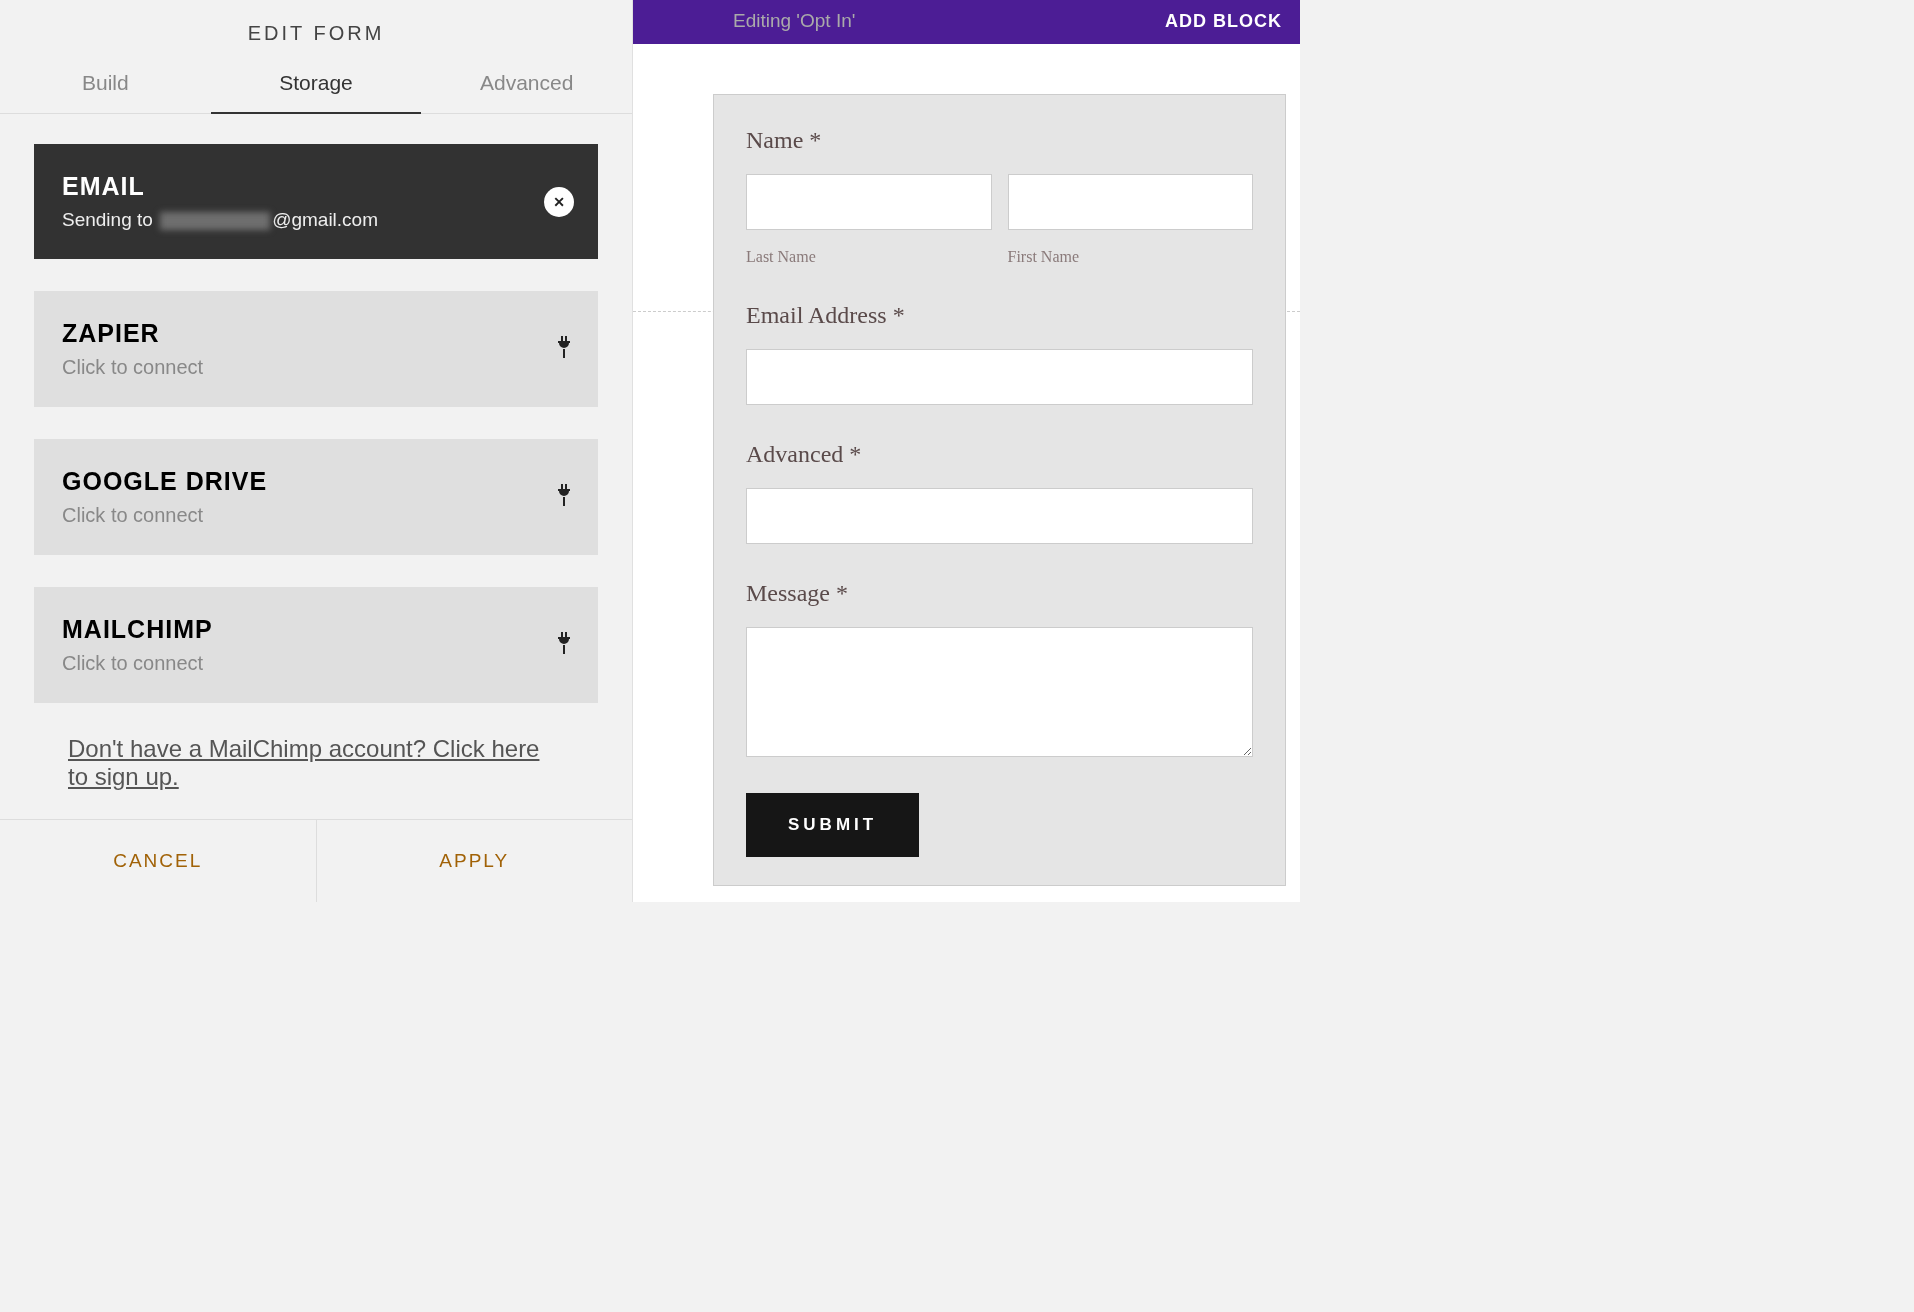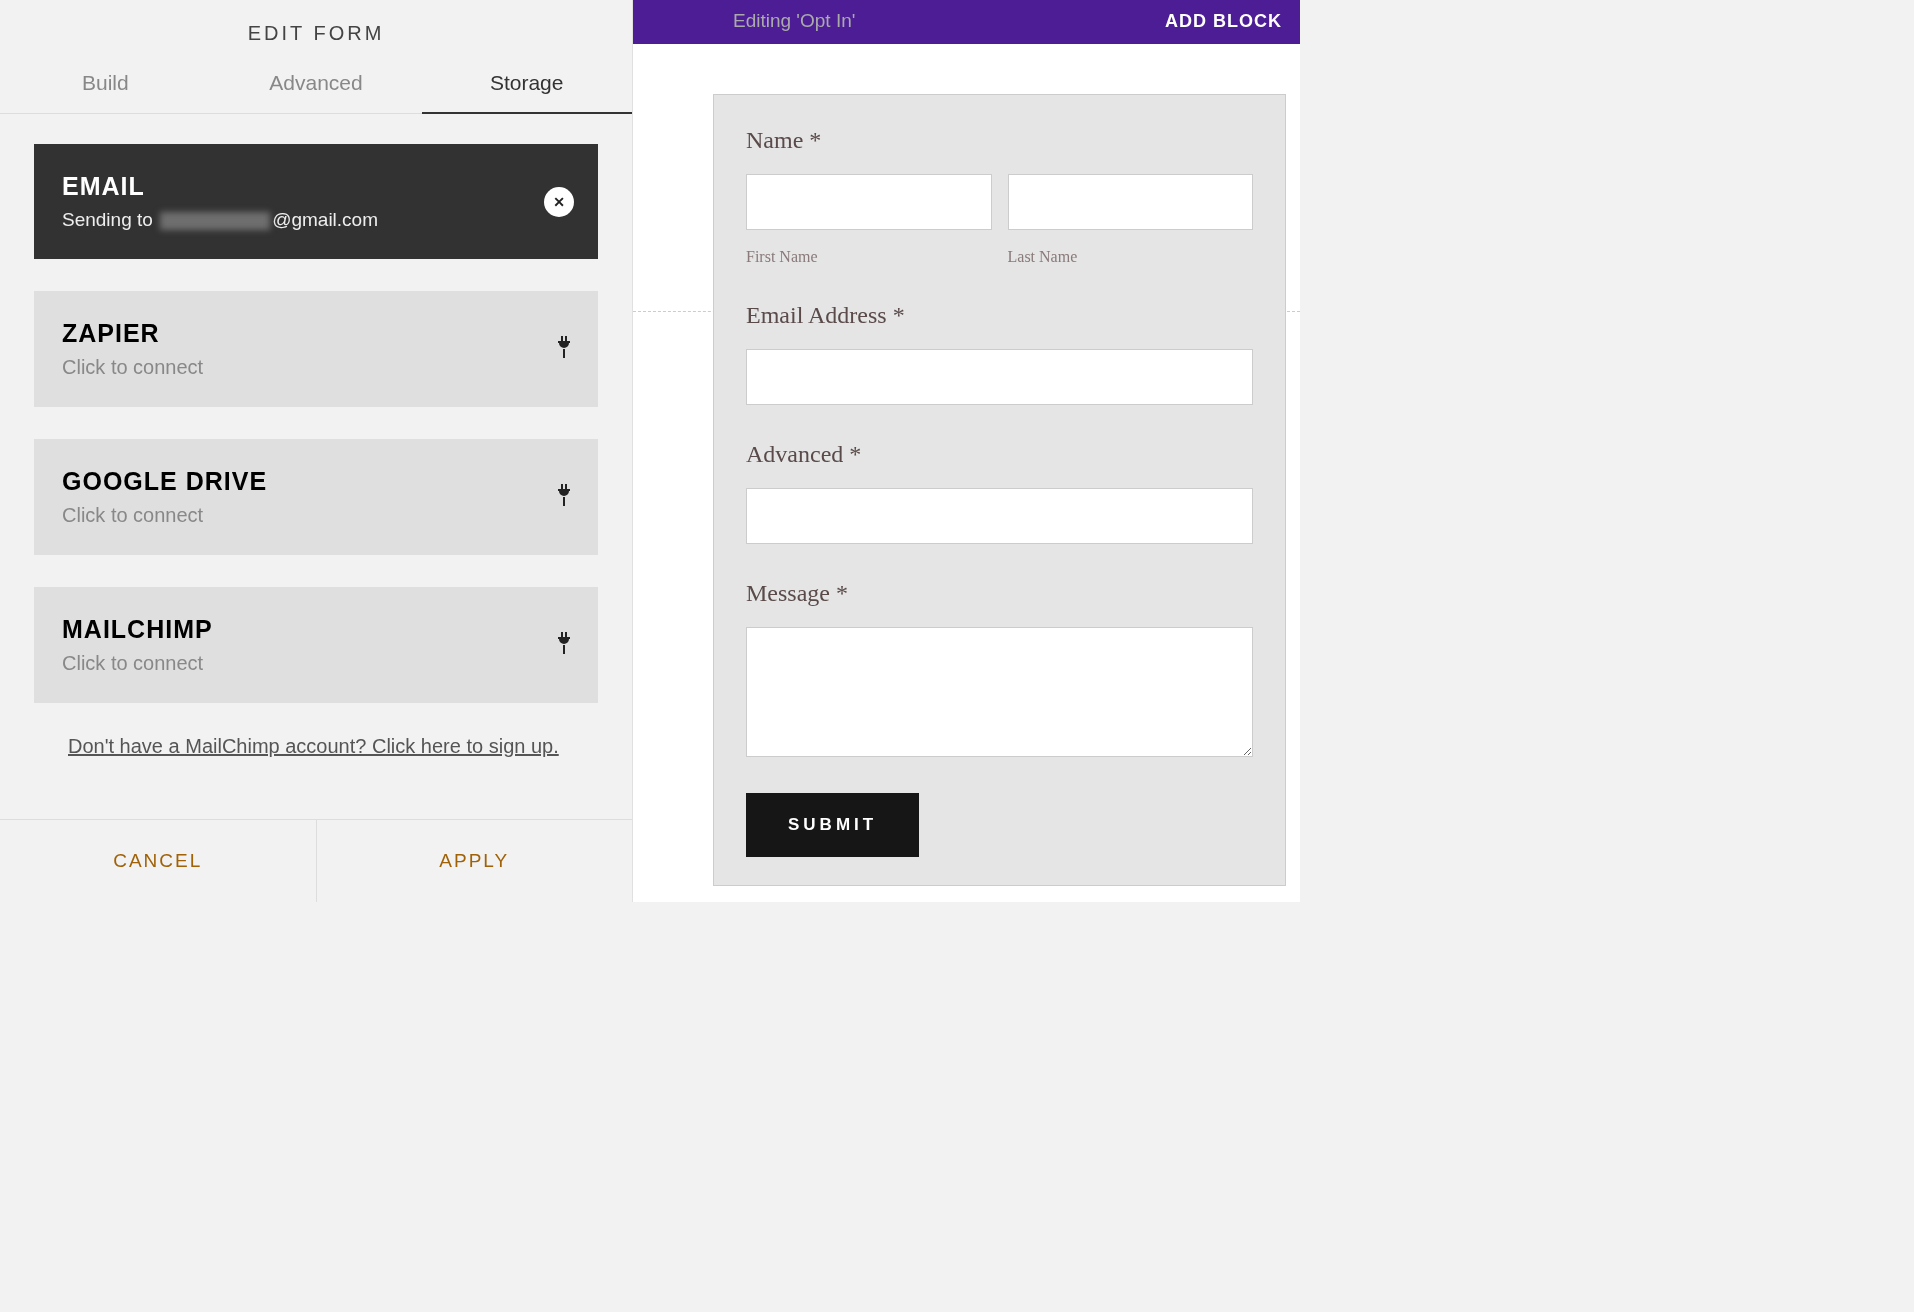--- a/index.html
+++ b/index.html
@@ -102,21 +102,21 @@
   position: absolute;
   right: 26px;
   top: 50%;
   transform: translateY(-50%);
   color: #333;
   font-size: 16px;
 }
 .plug-icon svg { width: 16px; height: 22px; }
 .signup-link {
   padding: 0 34px 20px;
-  font-size: 20px;
+  font-size: 24px;
   color: #555;
   text-decoration: underline;
   cursor: pointer;
 }
 .panel-footer {
   display: flex;
   border-top: 1px solid #ddd;
   background: #f2f2f2;
 }
 .footer-btn {
@@ -232,22 +232,22 @@
 }
 </style>
 </head>
 <body>
 
 <div class="left-panel">
   <div class="panel-header">EDIT FORM</div>
 
   <div class="tabs">
     <div class="tab">Build</div>
+    <div class="tab active">Storage</div>
     <div class="tab">Advanced</div>
-    <div class="tab active">Storage</div>
   </div>
 
   <div class="storage-list">
 
     <div class="storage-card active">
       <div class="title">EMAIL</div>
       <div class="subtitle">
         <span>Sending to </span><span class="redacted"></span><span>@gmail.com</span>
       </div>
       <div class="close-circle">✕</div>
@@ -298,25 +298,25 @@
     <span class="add-block">ADD BLOCK</span>
   </div>
 
   <div class="preview-area">
     <div class="preview-box">
 
       <span class="form-label">Name *</span>
       <div class="name-row">
         <div class="name-col">
           <input type="text" class="text-input" style="">
-          <span class="sublabel">First Name</span>
+          <span class="sublabel">Last Name</span>
         </div>
         <div class="name-col">
           <input type="text" class="text-input" style="">
-          <span class="sublabel">Last Name</span>
+          <span class="sublabel">First Name</span>
         </div>
       </div>
 
       <div class="field-group">
         <span class="form-label">Email Address *</span>
         <input type="text" class="text-input" style="">
       </div>
 
       <div class="field-group">
         <span class="form-label">Advanced *</span>

